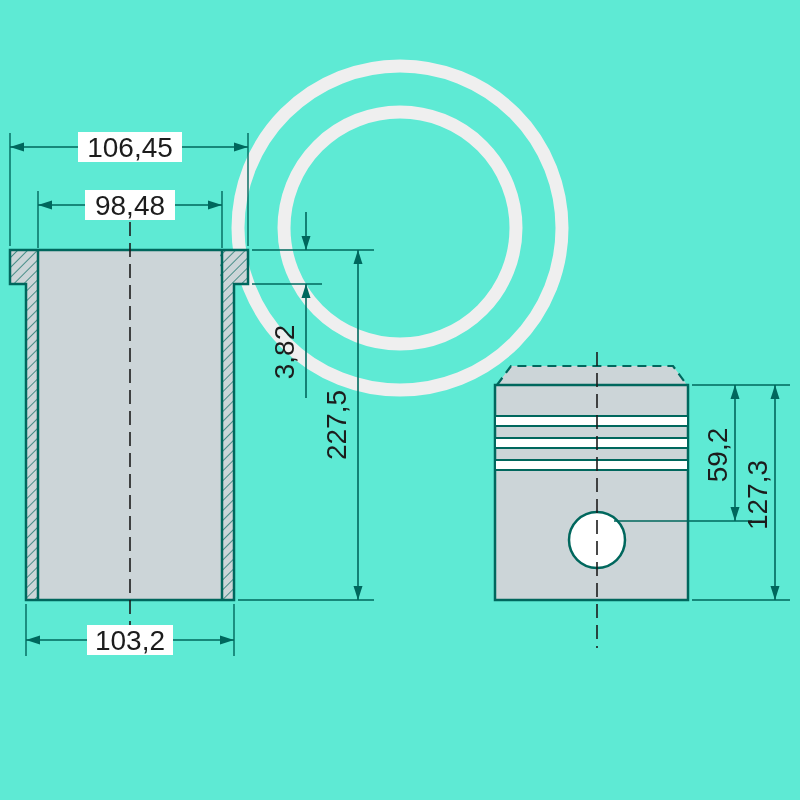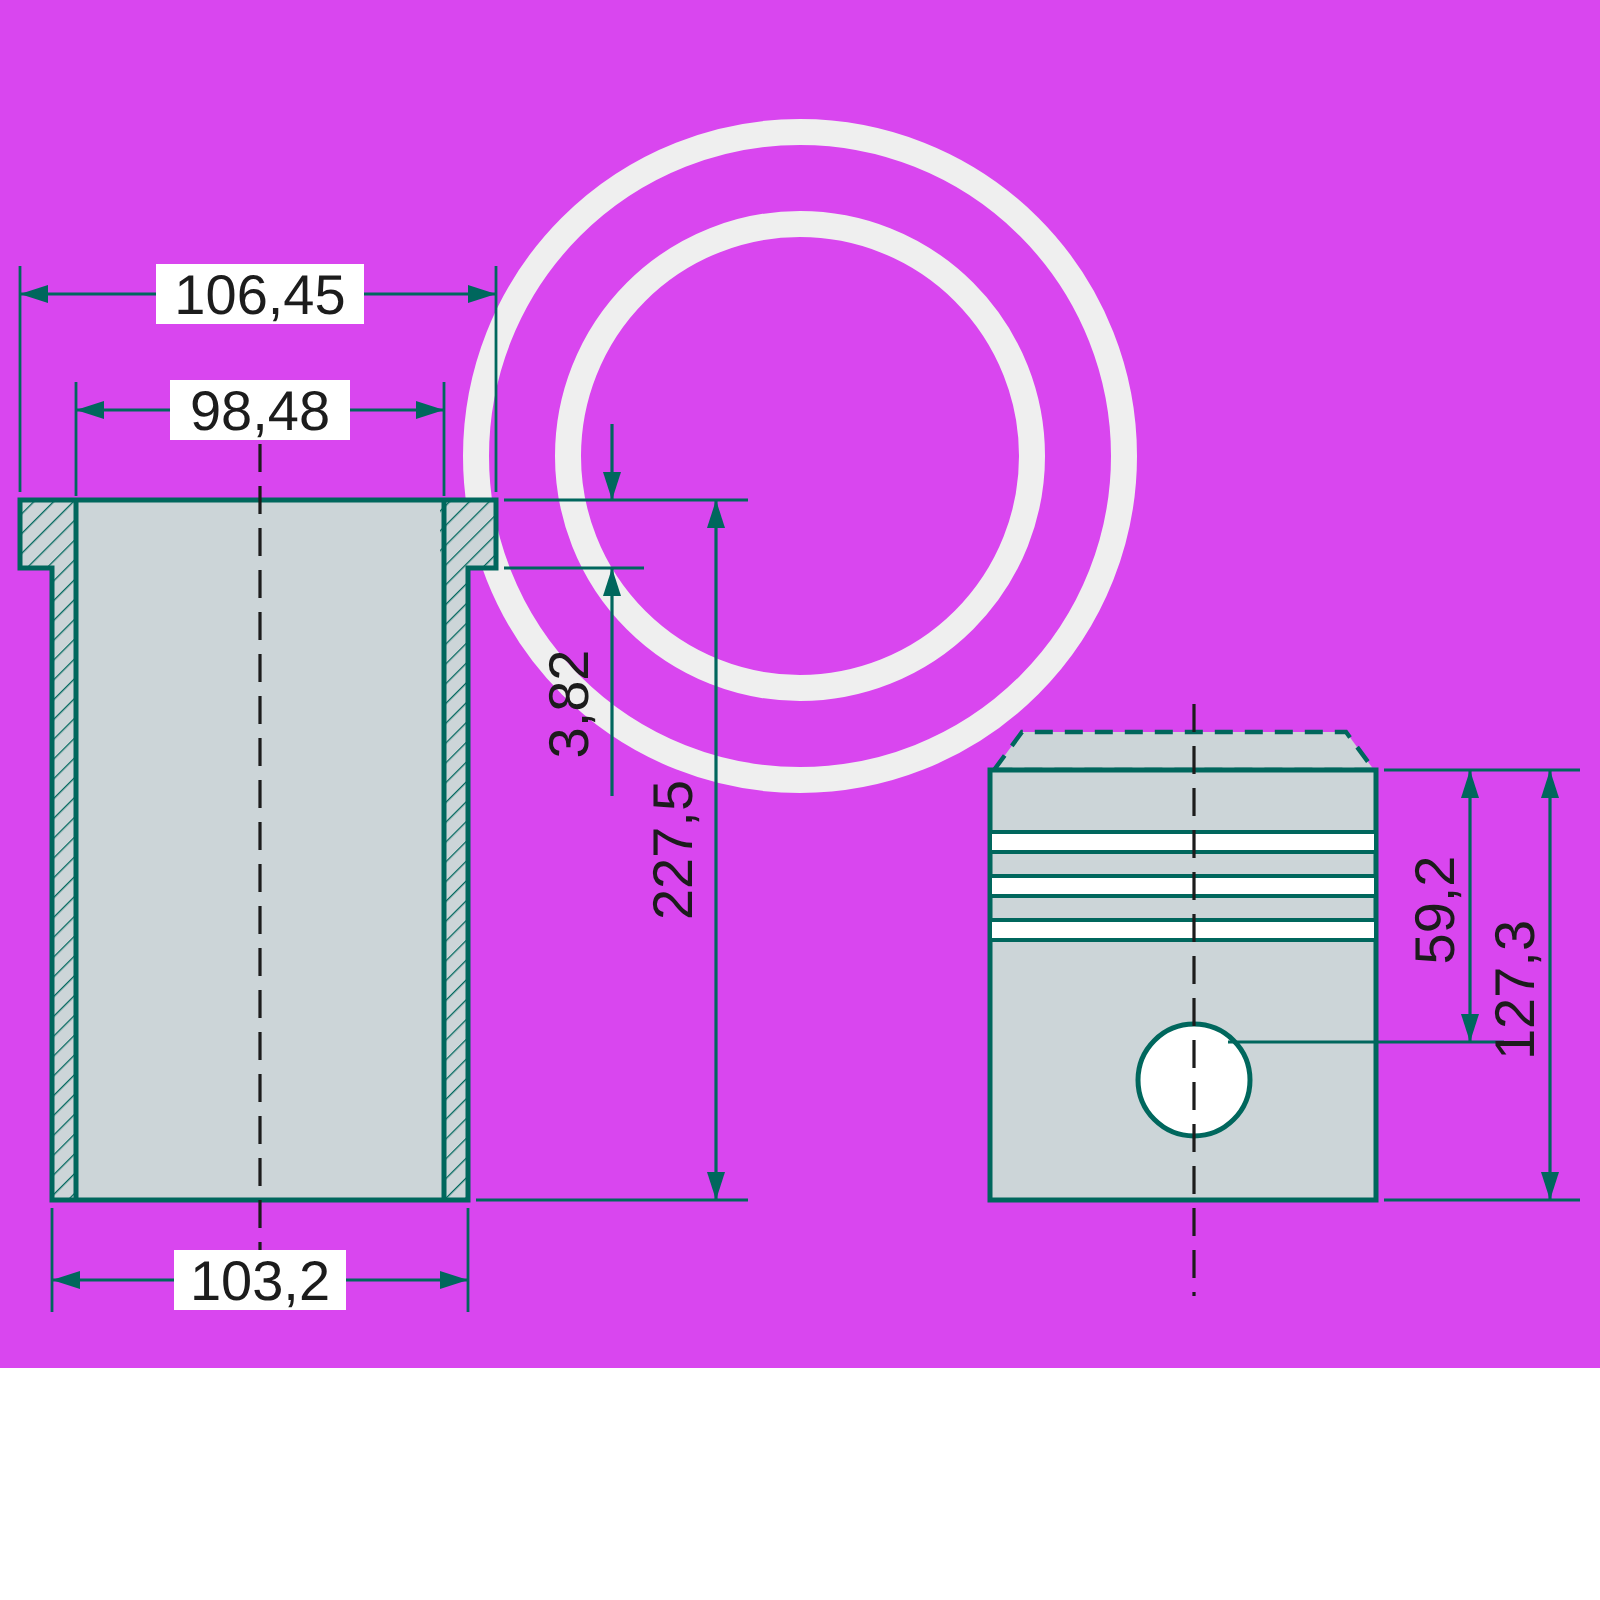--- a/index.html
+++ b/index.html
@@ -1,16 +1,16 @@
 <!DOCTYPE html>
 <html><head>
 <meta charset="utf-8">
 <style>
   html,body{margin:0;padding:0;background:#ffffff;width:800px;height:800px;overflow:hidden;}
-  .page{position:relative;width:800px;height:684px;background:#d946ef;}
+  .page{position:relative;width:800px;height:800px;background:#5eead4;}
   svg{display:block;}
   .outline{stroke:#00675d;stroke-width:2.5;fill:none;}
   .thin{stroke:#00675d;stroke-width:1.4;fill:none;}
   .dimline{stroke:#00675d;stroke-width:1.6;fill:none;}
   .arr{fill:#00675d;stroke:none;}
   .fillg{fill:#ccd5d8;stroke:none;}
   .centerline{stroke:#1c1c1c;stroke-width:1.6;fill:none;stroke-dasharray:14 7;}
   .crown-dash{stroke:#00675d;stroke-width:2.2;fill:#ccd5d8;stroke-dasharray:9 6;}
   .groove{fill:#ffffff;stroke:#00675d;stroke-width:2;}
   .dimtext{font-family:"Liberation Sans",sans-serif;font-size:28px;fill:#1c1c1c;}

